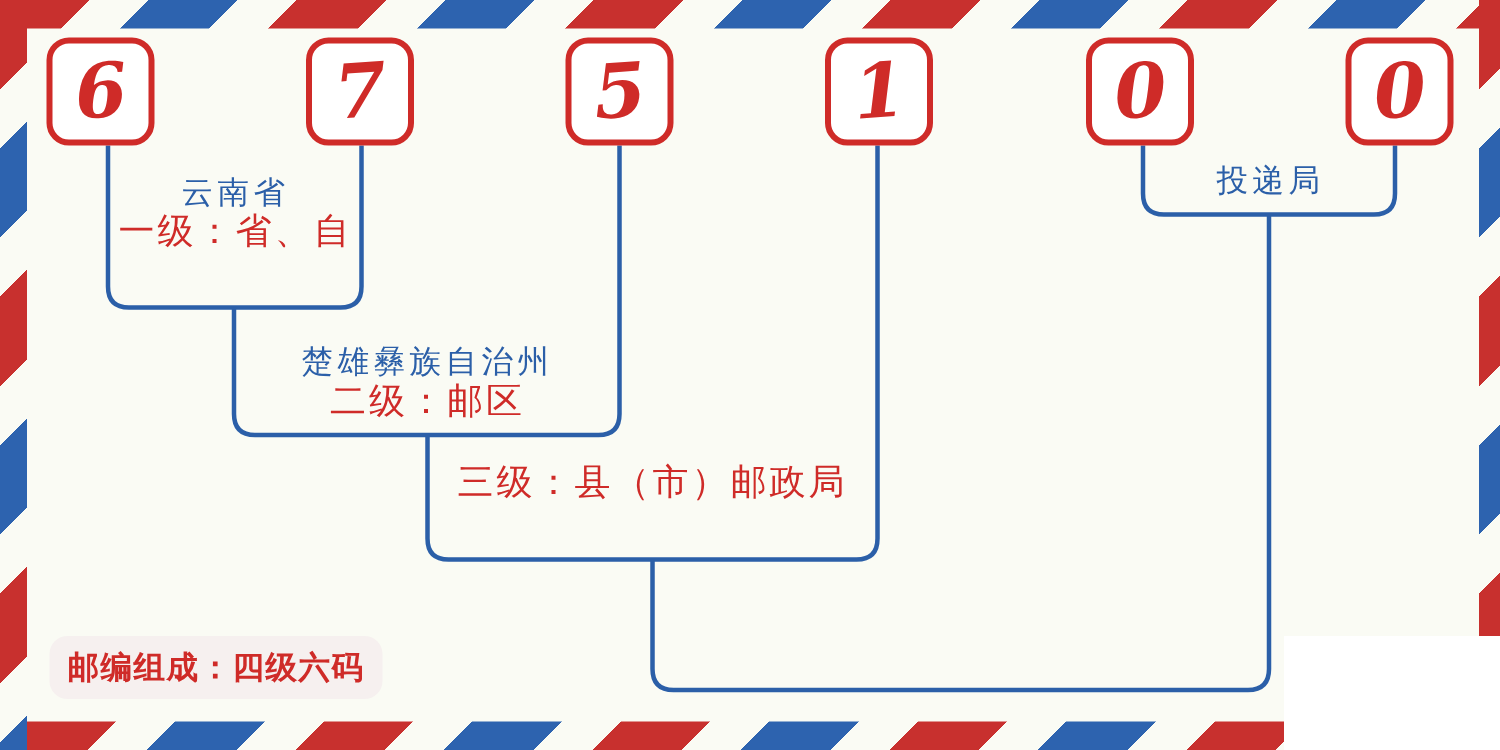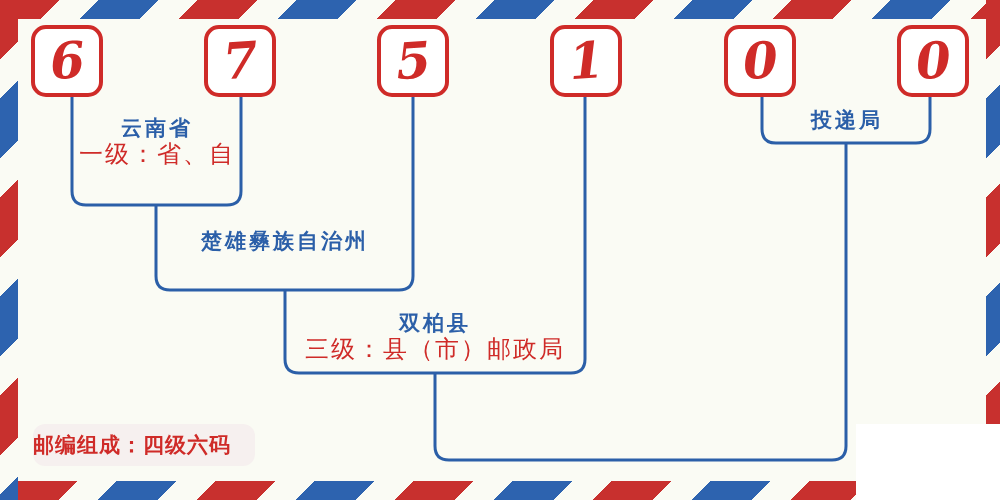--- a/index.html
+++ b/index.html
@@ -42,31 +42,31 @@
   }
   
   .connectors{position:absolute;left:0;top:0;}
   .connectors path{fill:none;stroke:var(--blue);stroke-width:3;}
   
   .level{
     position:absolute;transform:translateX(-50%);
     display:flex;flex-direction:column;align-items:center;white-space:nowrap;
   }
   .level .region{
-    color:var(--blue);font-size:21px;font-weight:bold;letter-spacing:3px;
+    color:var(--blue);font-size:21px;font-weight:normal;letter-spacing:3px;
   }
   .level .desc{
     color:var(--red);font-size:24px;font-weight:normal;letter-spacing:2px;line-height:25px;
   }
   .level4 .desc{margin-top:7px;}
   
   .badge{
     position:absolute;left:33px;top:424px;width:222px;height:42px;
     background:#f6f0ef;border-radius:12px;
-    display:flex;align-items:center;
+    display:flex;align-items:center;justify-content:center;
   }
   .badge span{color:var(--red);font-size:21px;font-weight:bold;letter-spacing:1px;}
 </style>
 </head>
 <body>
 
 <div class="canvas">
 
   <div class="stripe stripe-top"></div>
   <div class="stripe stripe-left"></div>
@@ -101,24 +101,24 @@
       <span>0</span>
     </div>
 
   <div class="level" style="left:157px;top:114px">
     <div class="region">云南省</div>
     <div class="desc">一级：省、自</div>
   </div>
 
   <div class="level" style="left:285px;top:227px">
     <div class="region">楚雄彝族自治州</div>
+    <div class="desc">二级：邮区</div>
   </div>
 
   <div class="level" style="left:435px;top:309px">
-    <div class="region">双柏县</div>
     <div class="desc">三级：县（市）邮政局</div>
   </div>
 
 
   <div class="level" style="left:847px;top:106px">
     <div class="region">投递局</div>
   </div>
 
   <div class="badge">
     <span>邮编组成：四级六码</span>

